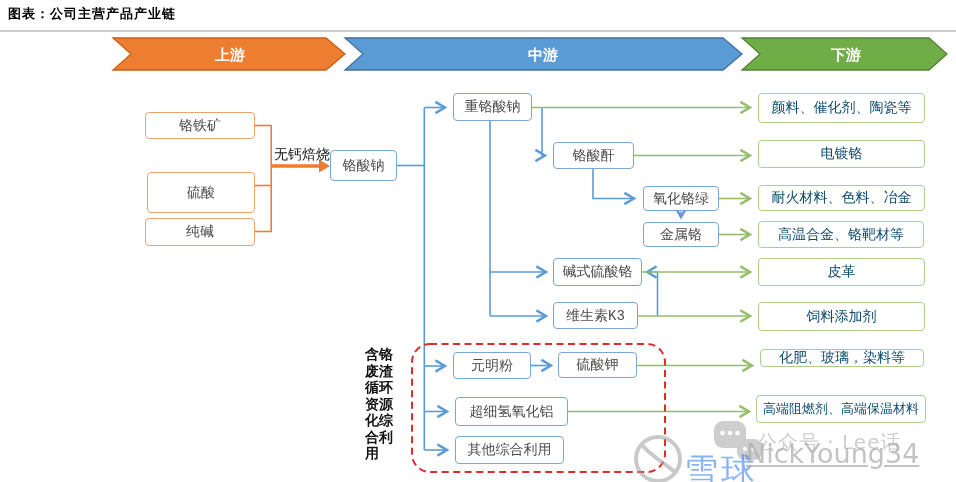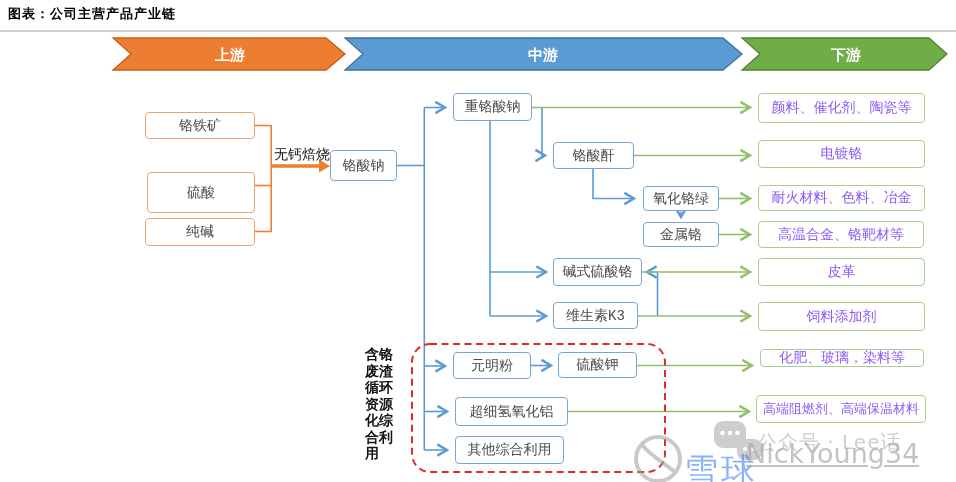--- a/index.html
+++ b/index.html
@@ -17,21 +17,21 @@
     font-family:"DejaVu Sans","Liberation Sans",sans-serif;
     font-size:15px;font-weight:bold;fill:#ffffff;text-anchor:middle;
   }
   .node{
     position:absolute;display:flex;align-items:center;justify-content:center;
     background:#ffffff;border-radius:4px;font-size:14px;color:#555;
     box-sizing:border-box;white-space:nowrap;z-index:3;font-family:Liberation Mono, monospace;
   }
   .node.up{border:1.6px solid #efa36c;color:#4d4d4d;}
   .node.mid{border:1.6px solid #7fa;border-color:#7ca6d2;color:#4d4d4d;}
-  .node.down{border:1.6px solid #a9cf8d;color:#8b5cf6;}
+  .node.down{border:1.6px solid #a9cf8d;color:#0c4a6e;}
   #process-label{left:274px;top:146px;font-size:14px;font-weight:400;color:#111;z-index:4;}
   #recycle-label{
     left:365px;top:346px;width:31px;font-size:14px;font-weight:600;color:#141414;
     line-height:16.5px;word-break:break-all;text-align:left;z-index:4;
   }
   #wm-xueqiu-text{left:684px;top:448px;font-size:34px;font-weight:normal;color:#3b82f6;opacity:.6;letter-spacing:3px;z-index:6;}
   #wm-wechat-text{left:757px;top:422px;font-size:20px;color:#c9c9c9;opacity:.9;z-index:6;letter-spacing:1px;margin-top:7px;}
   #wm-handle-text{left:746px;top:438px;font-size:27px;color:#ababab;opacity:.7;z-index:7;text-decoration:underline;}
   #wires{left:0;top:0;z-index:1;}
   #wm-shapes{left:0;top:0;z-index:6;}

